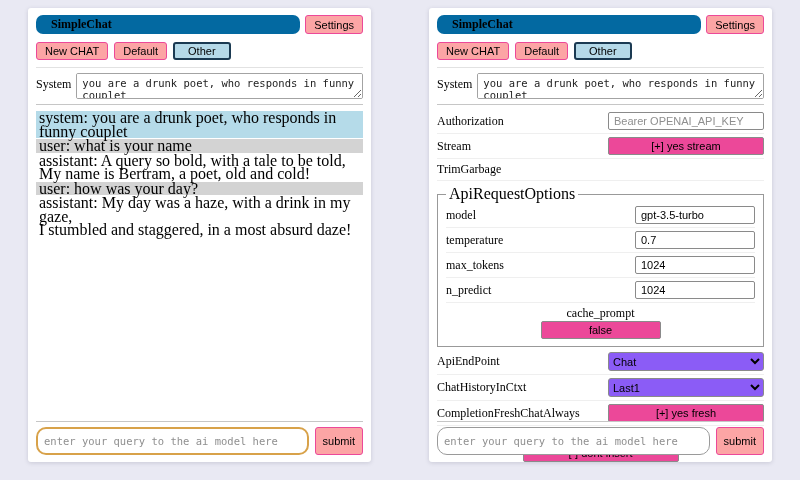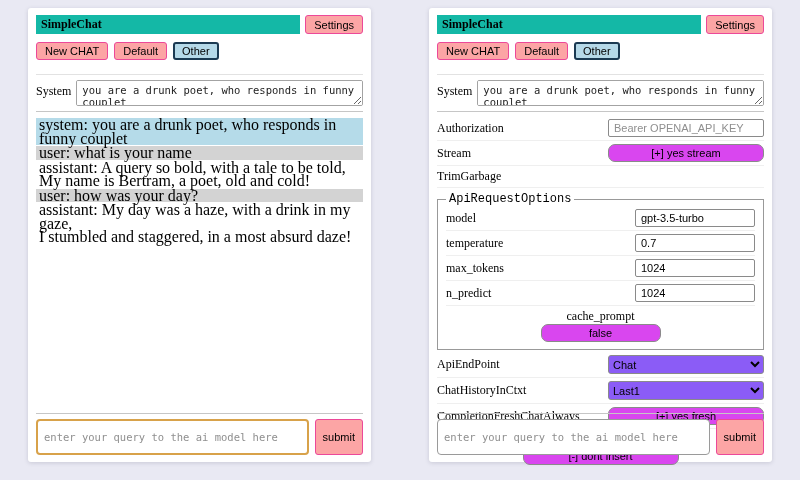--- a/index.html
+++ b/index.html
@@ -18,33 +18,33 @@
     border-radius: 3px;
     box-shadow: 0 1px 4px rgba(60,60,90,0.18);
     padding: 7px 8px;
   }
   .panel.left  { left: 28px; }
   .panel.right { left: 429px; }
 
   
   .hdr-row { display: flex; gap: 5px; align-items: stretch; margin-bottom: 8px; }
   .titlebar {
-    flex: 1; background: #14b8a6;
+    flex: 1; background: #0369a1;
     font-weight: bold; font-size: 12px;
-    padding: 2px 5px; display: flex; align-items: center;
+    padding: 2px 15px; display: flex; align-items: center; border-radius: 7px;
   }
   button.std {
     font: 11px "Liberation Sans", sans-serif;
     background: #fca5a5; border: 1px solid #ec4899;
     border-radius: 3px; padding: 1px 8px; color: #000; cursor: pointer;
   }
-  .session-row { display: flex; gap: 6px; margin-bottom: 14px; }
+  .session-row { display: flex; gap: 6px; margin-bottom: 7px; }
   button.session { padding: 2px 8px; }
   button.session.active {
-    background: #b5d9e8; border: 2px solid #1b3a52; padding: 1px 7px;
+    background: #b5d9e8; border: 2px solid #1b3a52; padding: 1px 13px;
   }
 
   hr.major { border: none; border-top: 1px solid #c6c6c6; margin: 5px 0 4px 0; }
   hr.soft  { border: none; border-top: 1px solid #e2e2e2; margin: 3px 0 5px 0; }
 
   
   .sys-row { display: flex; gap: 5px; margin: 2px 0 2px 0; }
   .sys-label { font-size: 12px; padding-top: 4px; }
   textarea.sys {
     flex: 1; height: 26px;
@@ -75,43 +75,43 @@
   input.ctrl {
     width: 156px; height: 18px;
     font: 11px "Liberation Sans", sans-serif;
     border: 1px solid #8a8a8a; border-radius: 2px;
     padding: 1px 5px; color: #000;
   }
   input::placeholder { color: #8f8f8f; }
   button.toggle {
     width: 156px;
     font: 11px "Liberation Sans", sans-serif;
-    background: #d946ef; border: 1px solid #8a8a8a;
-    border-radius: 7px; padding: 2px 0; text-align: center; cursor: pointer;
+    background: #ec4899; border: 1px solid #8a8a8a;
+    border-radius: 2px; padding: 2px 0; text-align: center; cursor: pointer;
   }
   select.ctrl {
     width: 156px; height: 19px;
     font: 11px "Liberation Sans", sans-serif;
     border: 1px solid #8a8a8a; border-radius: 3px; background: #8b5cf6;
   }
   fieldset.aro {
     margin: 4px 0 2px 0; border: 1px solid #999;
     padding: 0 8px 4px 8px;
   }
-  fieldset.aro legend { font-size: 12px; padding: 0 3px; font-family: Liberation Mono, monospace; }
+  fieldset.aro legend { font-size: 16px; padding: 0 3px; }
   fieldset.aro .srow  { padding: 3px 0; }
   fieldset.aro input.ctrl, fieldset.aro button.toggle { width: 120px; }
 
   
   .query-bar { position: absolute; left: 8px; right: 8px; bottom: 7px; }
   .query-row { display: flex; gap: 6px; align-items: stretch; margin-top: 5px; }
   input.query {
-    flex: 1; height: 36px;
+    flex: 1; height: 28px;
     font: 10.5px "DejaVu Sans Mono", monospace;
-    border: 1px solid #9a9a9a; border-radius: 4px;
+    border: 1px solid #9a9a9a; border-radius: 10px;
     padding: 12px 6px; color: #444;
   }
   input.query.focused { border: 2px solid #d8a24a; }
   button.submit { padding: 2px 7px; }
 </style>
 </head>
 <body>
 
 <div class="panel left">
   <div class="hdr-row">

